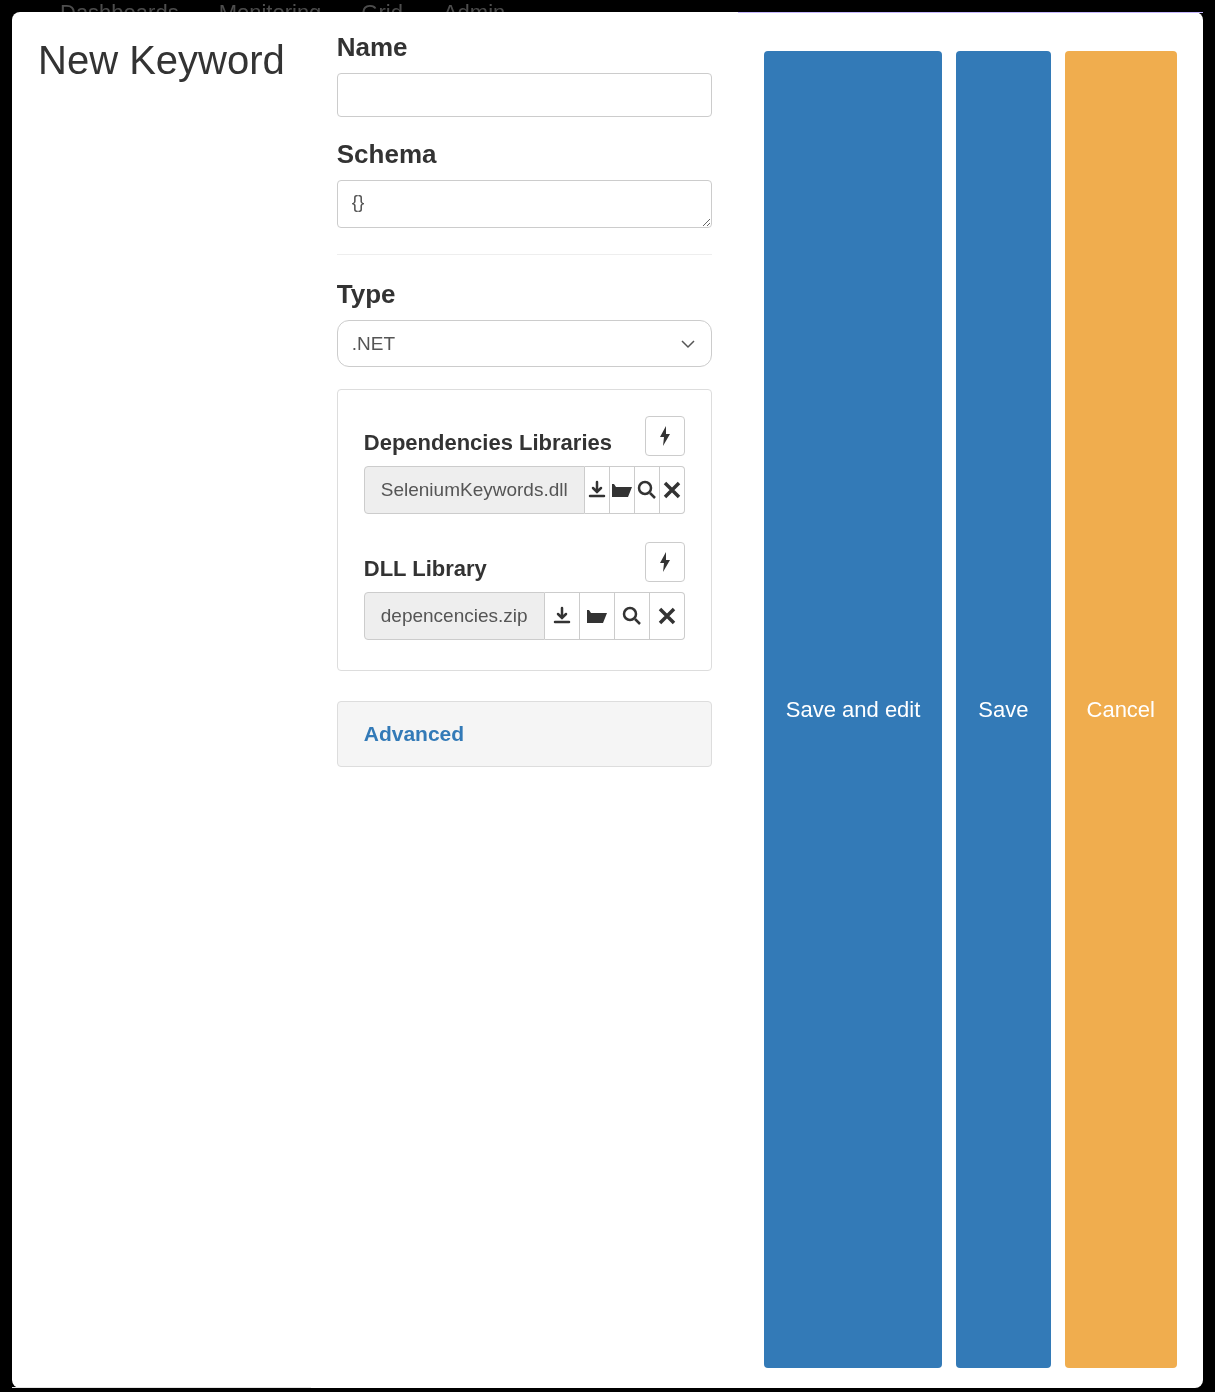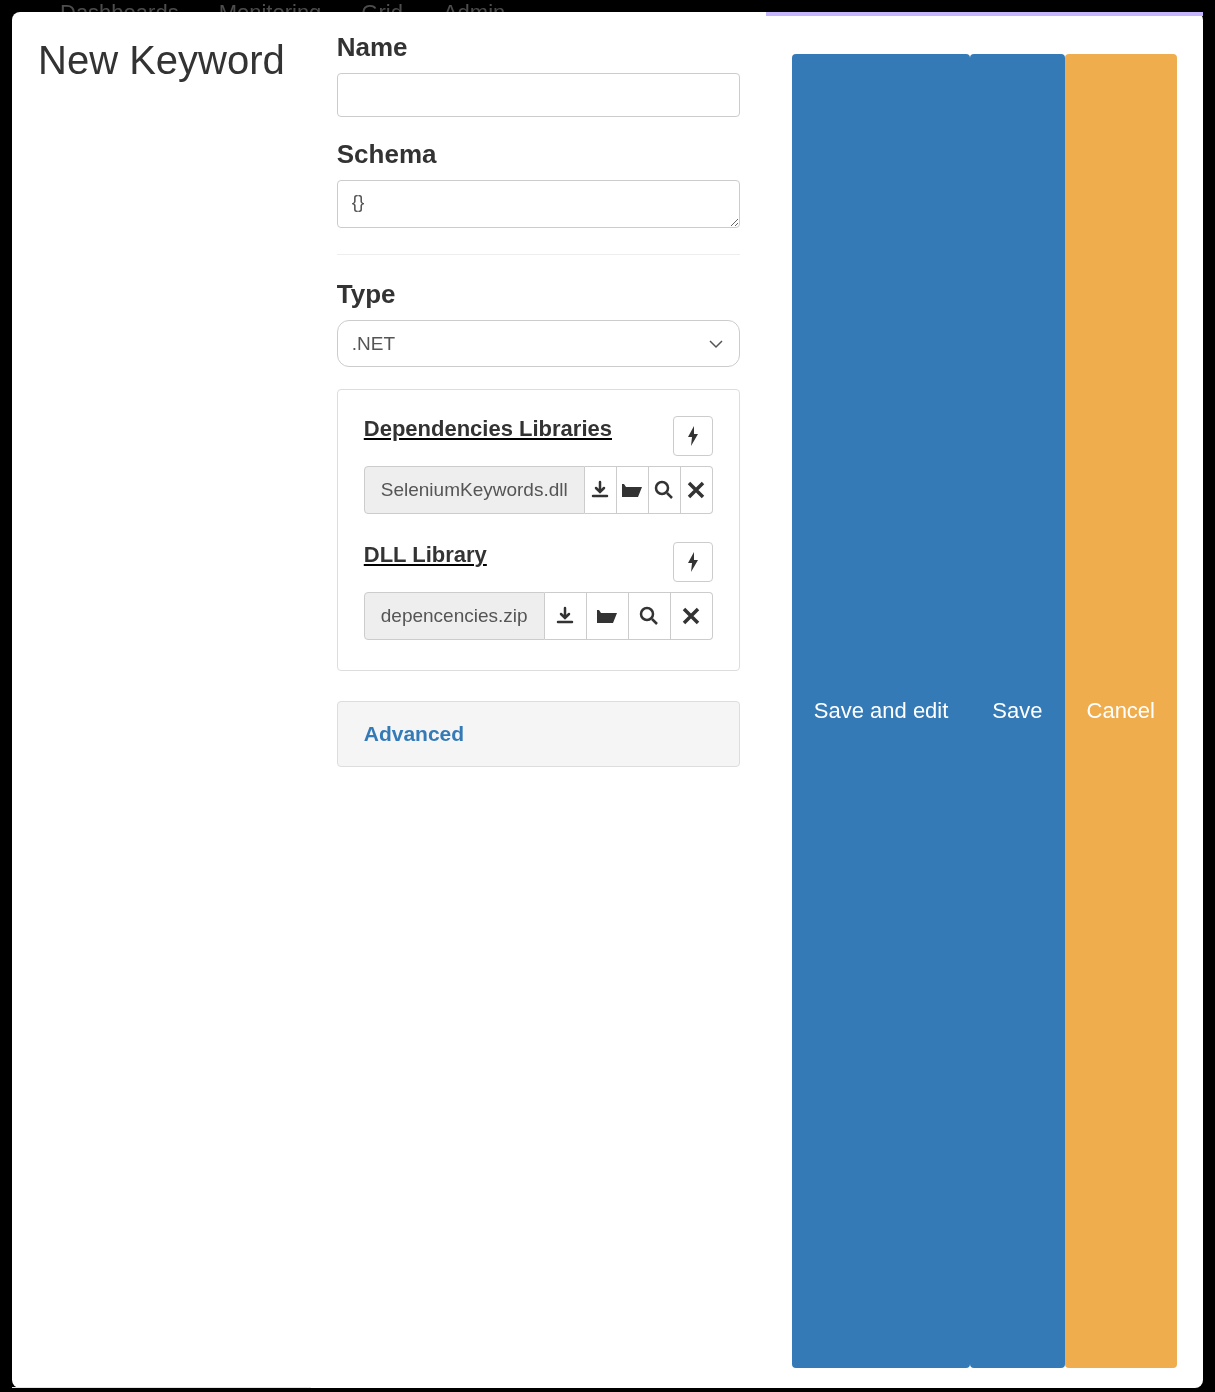--- a/index.html
+++ b/index.html
@@ -96,23 +96,22 @@
     .panel {
       border: 1px solid #ddd;
       border-radius: 4px;
       padding: 26px 26px 30px 26px;
       margin-bottom: 30px;
     }
     .lib-section { margin-bottom: 28px; }
     .lib-header {
       display: flex;
       justify-content: space-between;
-      align-items: flex-start;
+      align-items: flex-end;
       margin-bottom: 10px;
-      text-decoration: underline;
     }
     .lib-title {
       font-weight: 700;
       font-size: 22px;
       color: #333;
     }
     .small-btn {
       width: 40px;
       height: 40px;
       border: 1px solid #ccc;
@@ -155,24 +154,25 @@
       padding: 20px 26px;
     }
     .advanced-link {
       color: #337ab7;
       font-size: 21px;
       text-decoration: none;
       cursor: pointer;
       font-weight: bold;
     }
     .modal-footer {
-      border-top: 4px solid #c4b5fd;
+      border-top: 1px solid #c4b5fd;
       padding: 38px 26px 20px 26px;
       display: flex;
       justify-content: flex-end;
+      gap: 14px;
     }
     .btn {
       border: none;
       border-radius: 4px;
       padding: 12px 22px;
       font-size: 22px;
       cursor: pointer;
       color: #fff;
     }
     .btn-primary { background: #337ab7; }

